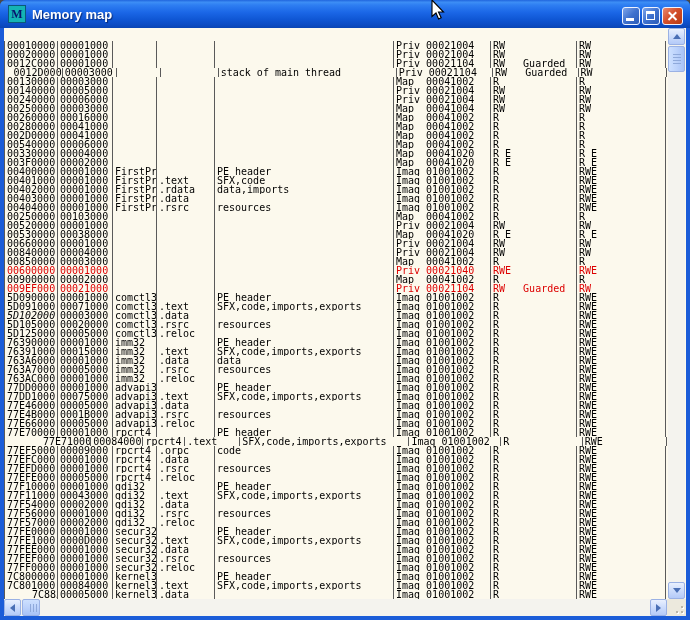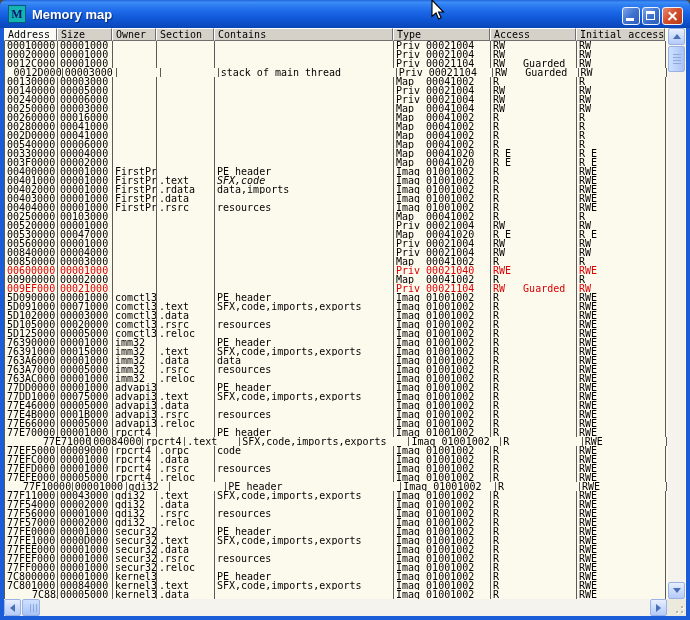--- a/index.html
+++ b/index.html
@@ -89,30 +89,20 @@
         </div>
         <div class="cap close">
           <span>
             <span class="g-x1"></span><span class="g-x2"></span>
           </span>
         </div>
       </div>
     </div>
 
     <div class="client">
-      <div class="hdr" id="hdr">
-          <div class="hcell sorted" style="width: 53px;">Address</div>
-          <div class="hcell" style="width: 55px;">Size</div>
-          <div class="hcell" style="width: 44px;">Owner</div>
-          <div class="hcell" style="width: 58px;">Section</div>
-          <div class="hcell" style="width: 179px;">Contains</div>
-          <div class="hcell" style="width: 97px;">Type</div>
-          <div class="hcell" style="width: 86px;">Access</div>
-          <div class="hcell" style="width: 89px;">Initial access</div>
-        </div>
       <div class="rows" id="rows">
           <div class="trow">
             <span class="tcell" style="width: 53px;">00010000</span>
             <span class="tcell" style="width: 55px;">00001000</span>
             <span class="tcell" style="width: 44px;"></span>
             <span class="tcell" style="width: 58px;"></span>
             <span class="tcell" style="width: 179px;"></span>
             <span class="tcell" style="width: 97px;">Priv 00021004</span>
             <span class="tcell" style="width: 86px;">RW</span>
             <span class="tcell" style="width: 89px;">RW</span>
@@ -255,21 +245,21 @@
             <span class="tcell" style="width: 179px;">PE header</span>
             <span class="tcell" style="width: 97px;">Imag 01001002</span>
             <span class="tcell" style="width: 86px;">R</span>
             <span class="tcell" style="width: 89px;">RWE</span>
           </div>
           <div class="trow">
             <span class="tcell" style="width: 53px;">00401000</span>
             <span class="tcell" style="width: 55px;">00001000</span>
             <span class="tcell" style="width: 44px;">FirstPro</span>
             <span class="tcell" style="width: 58px;">.text</span>
-            <span class="tcell" style="width: 179px; font-style: italic;">SFX,code</span>
+            <span class="tcell" style="width: 179px;">SFX,code</span>
             <span class="tcell" style="width: 97px;">Imag 01001002</span>
             <span class="tcell" style="width: 86px;">R</span>
             <span class="tcell" style="width: 89px;">RWE</span>
           </div>
           <div class="trow">
             <span class="tcell" style="width: 53px;">00402000</span>
             <span class="tcell" style="width: 55px;">00001000</span>
             <span class="tcell" style="width: 44px;">FirstPro</span>
             <span class="tcell" style="width: 58px;">.rdata</span>
             <span class="tcell" style="width: 179px;">data,imports</span>
@@ -312,30 +302,30 @@
             <span class="tcell" style="width: 55px;">00001000</span>
             <span class="tcell" style="width: 44px;"></span>
             <span class="tcell" style="width: 58px;"></span>
             <span class="tcell" style="width: 179px;"></span>
             <span class="tcell" style="width: 97px;">Priv 00021004</span>
             <span class="tcell" style="width: 86px;">RW</span>
             <span class="tcell" style="width: 89px;">RW</span>
           </div>
           <div class="trow">
             <span class="tcell" style="width: 53px;">00530000</span>
-            <span class="tcell" style="width: 55px;">00047000</span>
+            <span class="tcell" style="width: 55px;">00038000</span>
             <span class="tcell" style="width: 44px;"></span>
             <span class="tcell" style="width: 58px;"></span>
             <span class="tcell" style="width: 179px;"></span>
             <span class="tcell" style="width: 97px;">Map  00041020</span>
             <span class="tcell" style="width: 86px;">R E</span>
             <span class="tcell" style="width: 89px;">R E</span>
           </div>
           <div class="trow">
-            <span class="tcell" style="width: 53px;">00560000</span>
+            <span class="tcell" style="width: 53px;">00660000</span>
             <span class="tcell" style="width: 55px;">00001000</span>
             <span class="tcell" style="width: 44px;"></span>
             <span class="tcell" style="width: 58px;"></span>
             <span class="tcell" style="width: 179px;"></span>
             <span class="tcell" style="width: 97px;">Priv 00021004</span>
             <span class="tcell" style="width: 86px;">RW</span>
             <span class="tcell" style="width: 89px;">RW</span>
           </div>
           <div class="trow">
             <span class="tcell" style="width: 53px;">00840000</span>
@@ -401,21 +391,21 @@
             <span class="tcell" style="width: 53px;">5D091000</span>
             <span class="tcell" style="width: 55px;">00071000</span>
             <span class="tcell" style="width: 44px;">comctl32</span>
             <span class="tcell" style="width: 58px;">.text</span>
             <span class="tcell" style="width: 179px;">SFX,code,imports,exports</span>
             <span class="tcell" style="width: 97px;">Imag 01001002</span>
             <span class="tcell" style="width: 86px;">R</span>
             <span class="tcell" style="width: 89px;">RWE</span>
           </div>
           <div class="trow">
-            <span class="tcell" style="width: 53px;">5D102000</span>
+            <span class="tcell" style="width: 53px; font-style: italic;">5D102000</span>
             <span class="tcell" style="width: 55px;">00003000</span>
             <span class="tcell" style="width: 44px;">comctl32</span>
             <span class="tcell" style="width: 58px;">.data</span>
             <span class="tcell" style="width: 179px;"></span>
             <span class="tcell" style="width: 97px;">Imag 01001002</span>
             <span class="tcell" style="width: 86px;">R</span>
             <span class="tcell" style="width: 89px;">RWE</span>
           </div>
           <div class="trow">
             <span class="tcell" style="width: 53px;">5D105000</span>
@@ -591,21 +581,21 @@
             <span class="tcell" style="width: 53px;">77EFE000</span>
             <span class="tcell" style="width: 55px;">00005000</span>
             <span class="tcell" style="width: 44px;">rpcrt4</span>
             <span class="tcell" style="width: 58px;">.reloc</span>
             <span class="tcell" style="width: 179px;"></span>
             <span class="tcell" style="width: 97px;">Imag 01001002</span>
             <span class="tcell" style="width: 86px;">R</span>
             <span class="tcell" style="width: 89px;">RWE</span>
           </div>
           <div class="trow">
-            <span class="tcell" style="width: 53px; margin-left: 16px;">77F10000</span>
+            <span class="tcell" style="width: 53px;">77F10000</span>
             <span class="tcell" style="width: 55px;">00001000</span>
             <span class="tcell" style="width: 44px;">gdi32</span>
             <span class="tcell" style="width: 58px;"></span>
             <span class="tcell" style="width: 179px;">PE header</span>
             <span class="tcell" style="width: 97px;">Imag 01001002</span>
             <span class="tcell" style="width: 86px;">R</span>
             <span class="tcell" style="width: 89px;">RWE</span>
           </div>
           <div class="trow">
             <span class="tcell" style="width: 53px;">77F11000</span>

